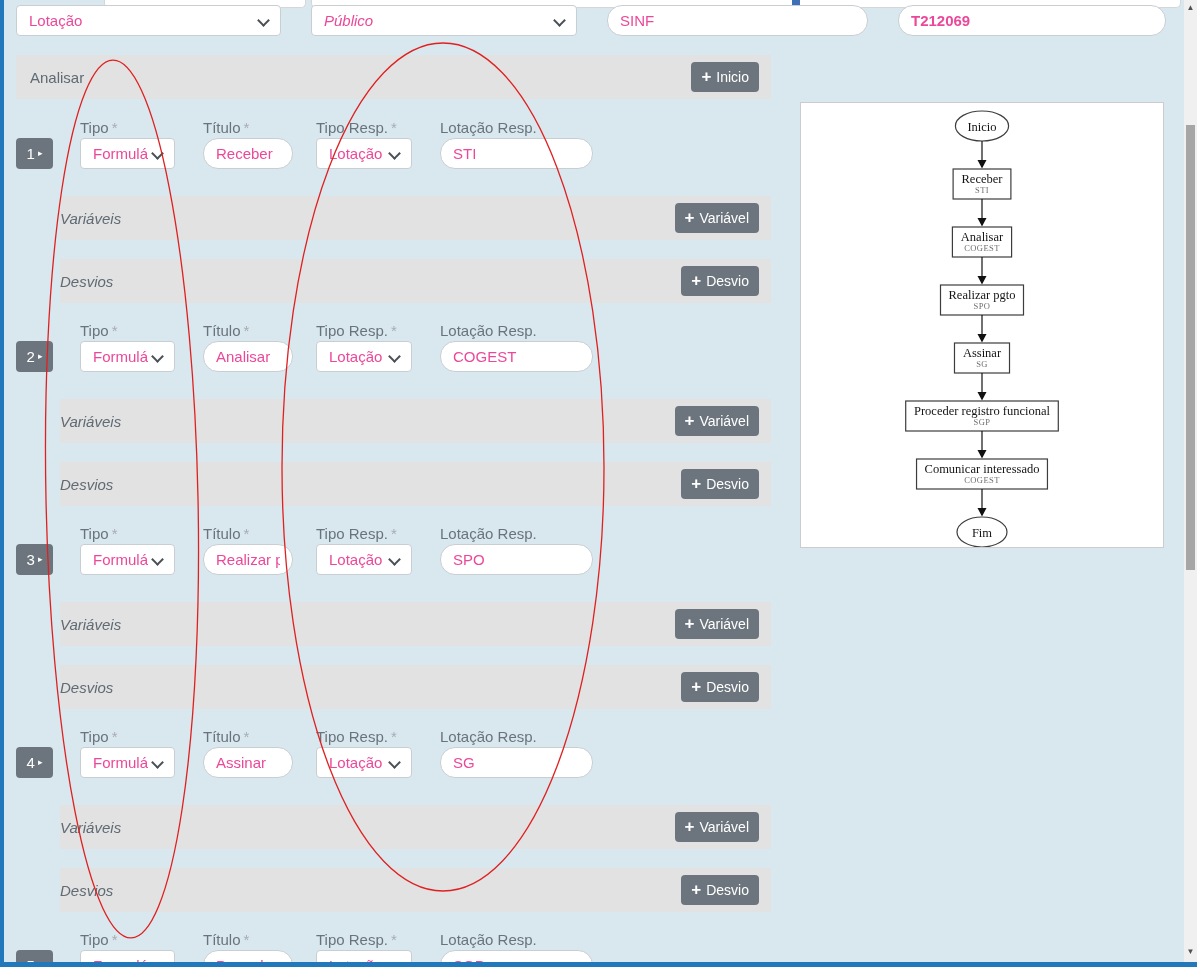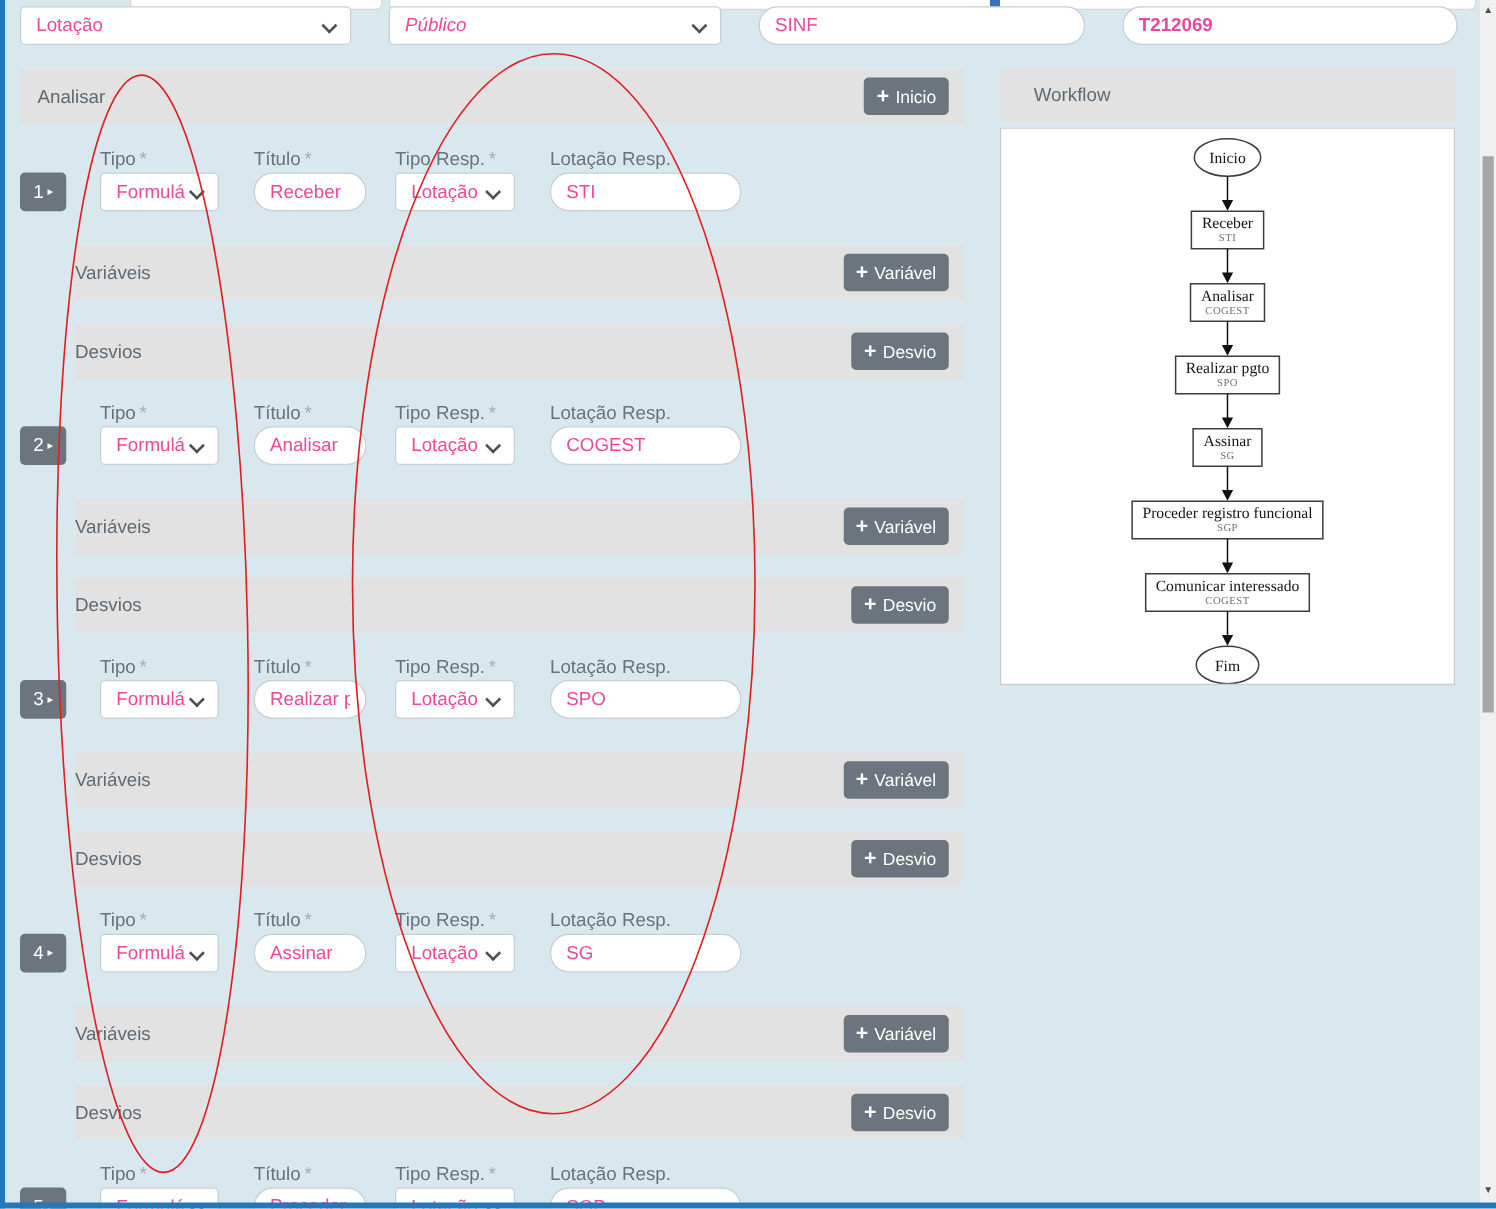--- a/index.html
+++ b/index.html
@@ -51,21 +51,21 @@
   .flabel{position:absolute;top:6px;font-size:15px;color:#6a737c;white-space:nowrap;}
   .req{color:#a7acb1;margin-left:3px;}
   .l-tipo{left:80px;} .l-titulo{left:203px;} .l-tiporesp{left:316px;} .l-lotacao{left:440px;}
   .task-block .sel,.task-block .inp{top:25px;}
   .f-tipo{left:80px;width:95px;} .f-titulo{left:203px;width:90px;}
   .f-tiporesp{left:316px;width:96px;} .f-lotacao{left:440px;width:153px;}
   .num-badge{position:absolute;left:16px;top:25px;width:37px;height:31px;background:#6c757d;border-radius:4px;
     color:#fff;display:flex;align-items:center;justify-content:center;gap:3px;font-size:15px;cursor:pointer;}
   .num-badge .tri{font-size:9px;line-height:1;}
   .sub-bar{left:60px;width:711px;}
-  .sub-bar .bar-label{}
+  .sub-bar .bar-label{font-style:italic;}
   .var-bar{top:83px;} .desv-bar{top:146px;}
 
   
   .annotation{position:absolute;left:0;top:0;z-index:50;pointer-events:none;}
 
   
   .scrollbar{position:absolute;right:0;top:0;width:13px;height:967px;background:#f0f0f0;z-index:60;}
   .sb-arrow{position:absolute;left:0;width:13px;text-align:center;font-size:8px;color:#4f4f4f;line-height:10px;}
   .sb-arrow.up{top:3px;} .sb-arrow.down{bottom:10px;}
   .sb-thumb{position:absolute;left:2px;top:125px;width:9px;height:445px;background:#a6a6a6;}
@@ -92,23 +92,20 @@
     <input class="inp" style="left: 898px; width: 268px; font-weight: bold;" value="T212069">
   </div>
 
   <div class="section-bar tarefas-bar">
     <span class="bar-label">Analisar</span>
     <button class="btn">
       <span class="plus">+</span>
       <span>Inicio</span>
     </button>
   </div>
-  <div class="section-bar workflow-bar">
-    <span class="bar-label">Workflow</span>
-  </div>
 
   <div class="wf-panel">
     <svg id="wf-svg" width="362" height="444" viewBox="0 0 362 444">
         <g>
           <ellipse cx="181" cy="23" rx="26.5859375" ry="15" class="wf-shape"></ellipse>
           <text x="181" text-anchor="middle" class="wf-main" y="27.5">Inicio</text>
         </g>
         <line x1="181" x2="181" y1="38" y2="58" class="wf-line"></line>
         <polygon points="176.5,57 185.5,57 181,65.5" fill="#111"></polygon>
         <g>

